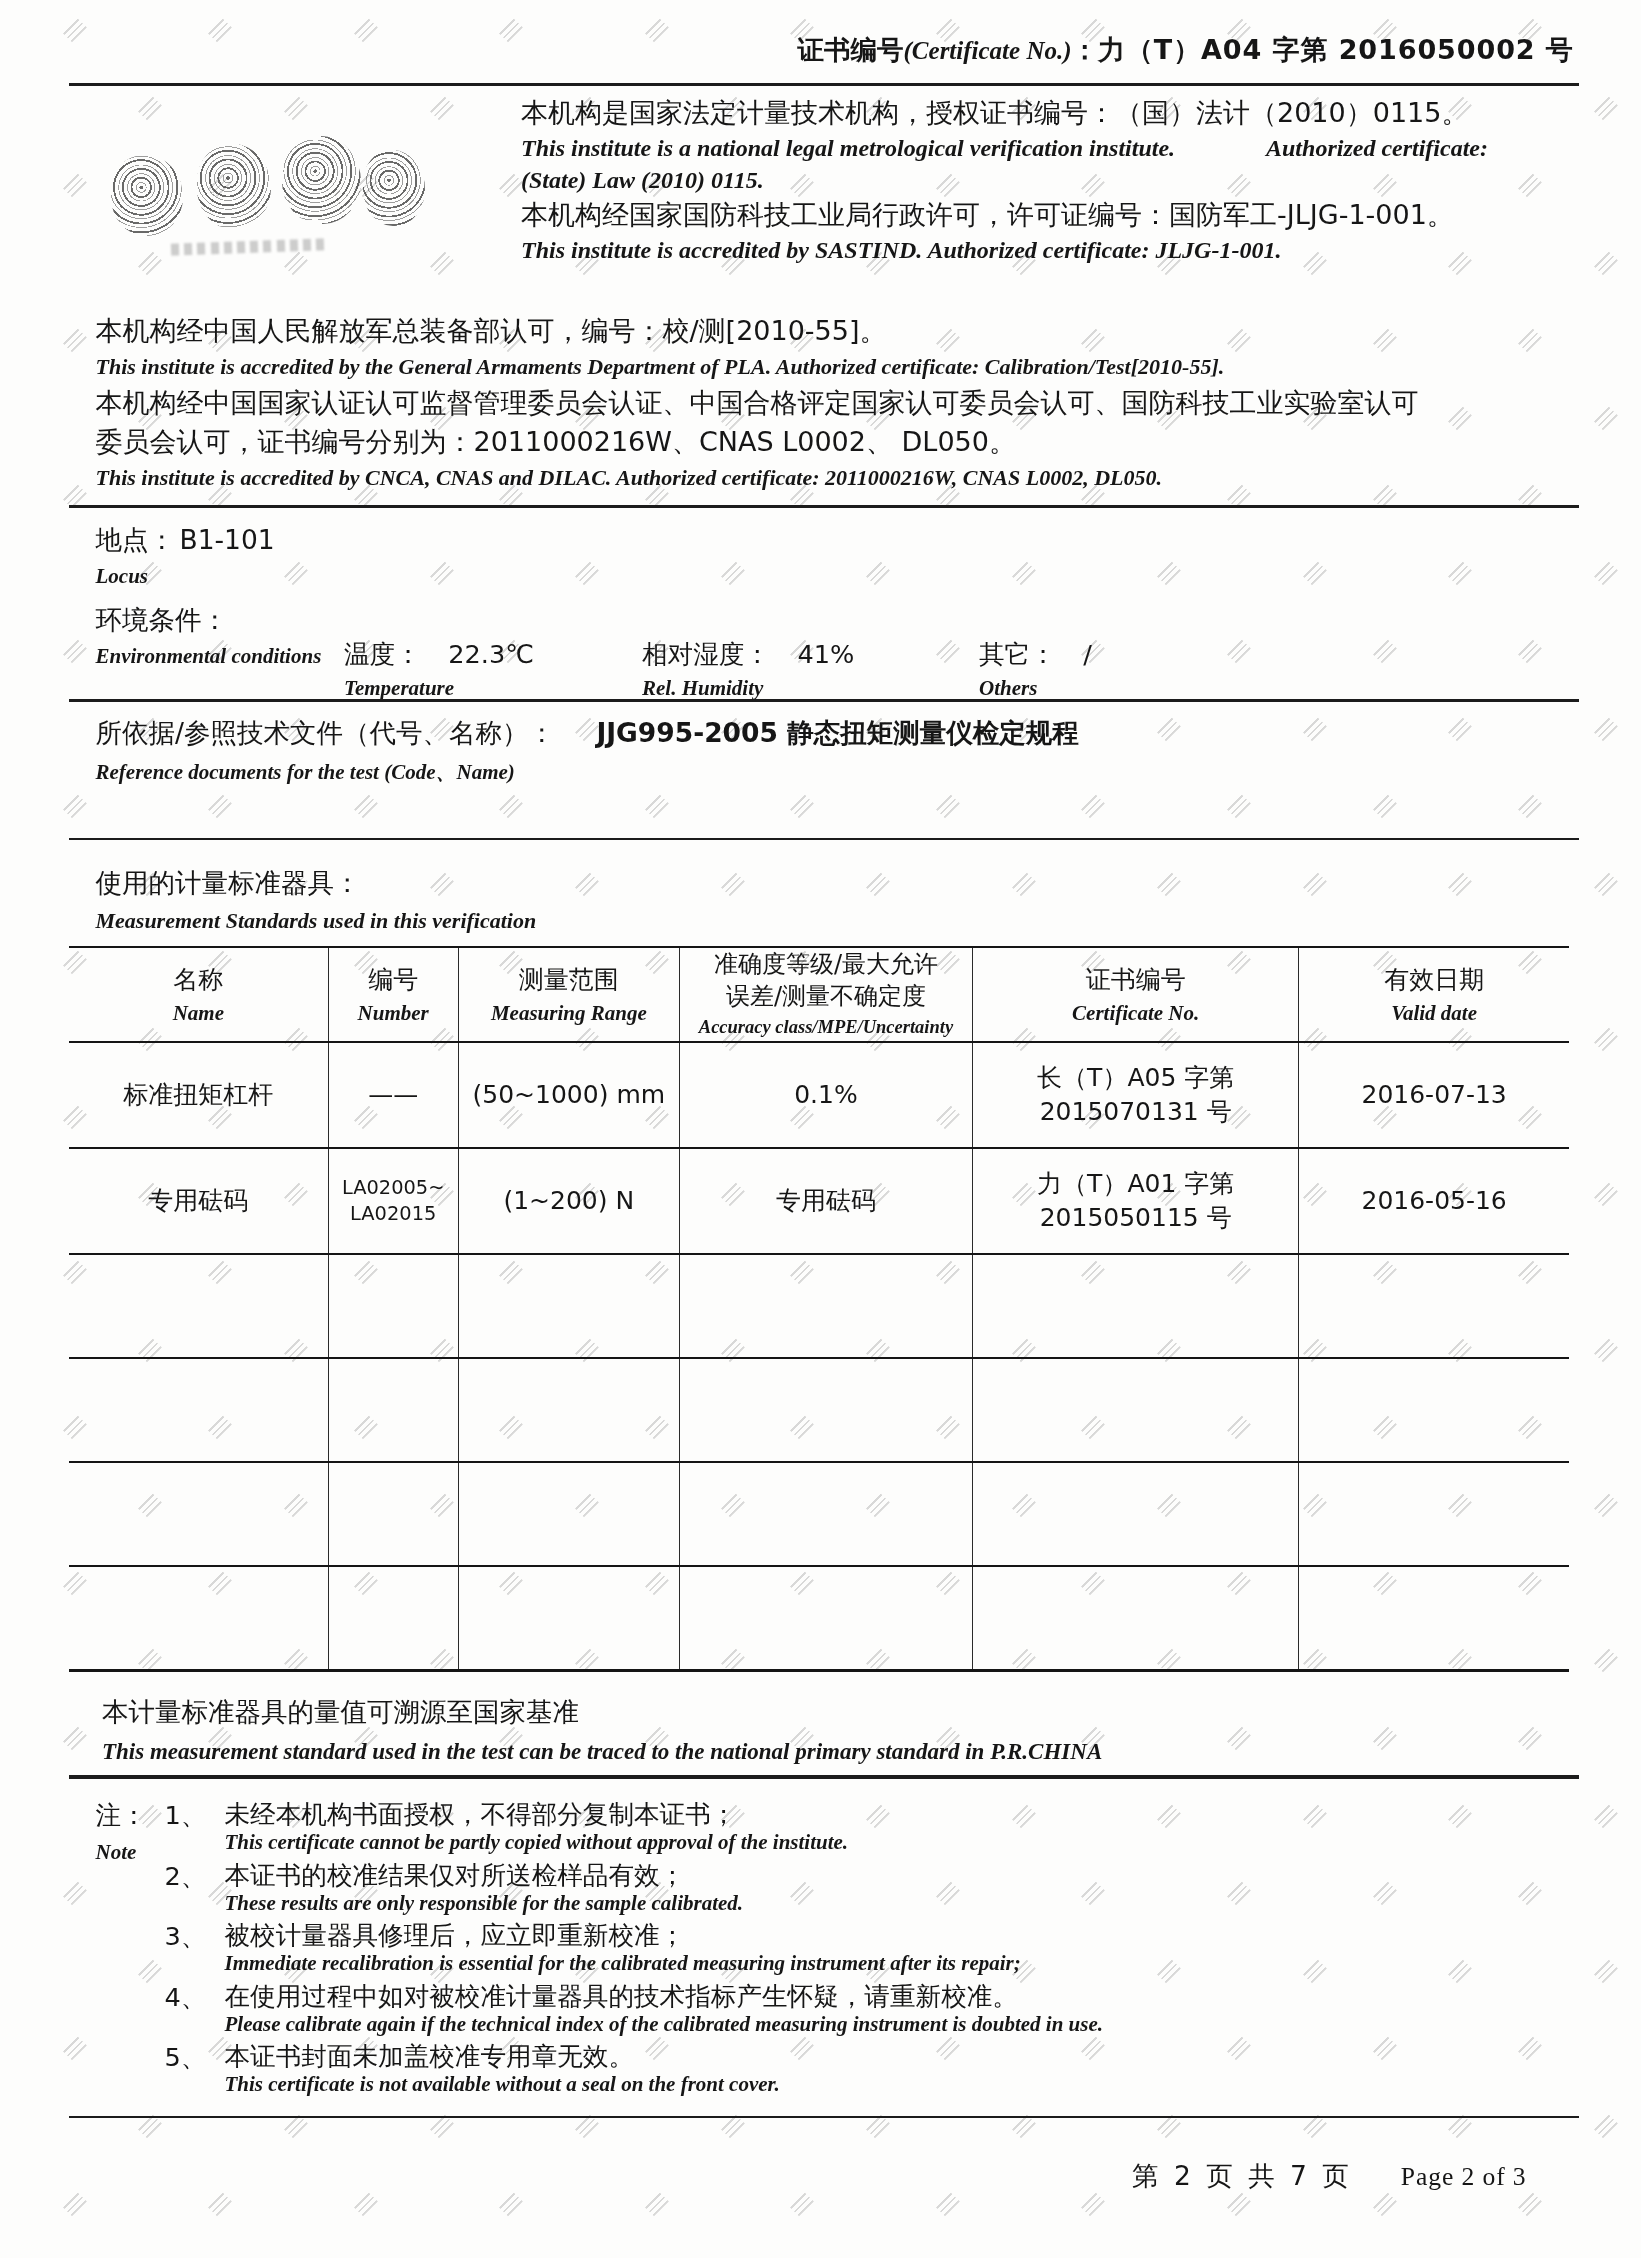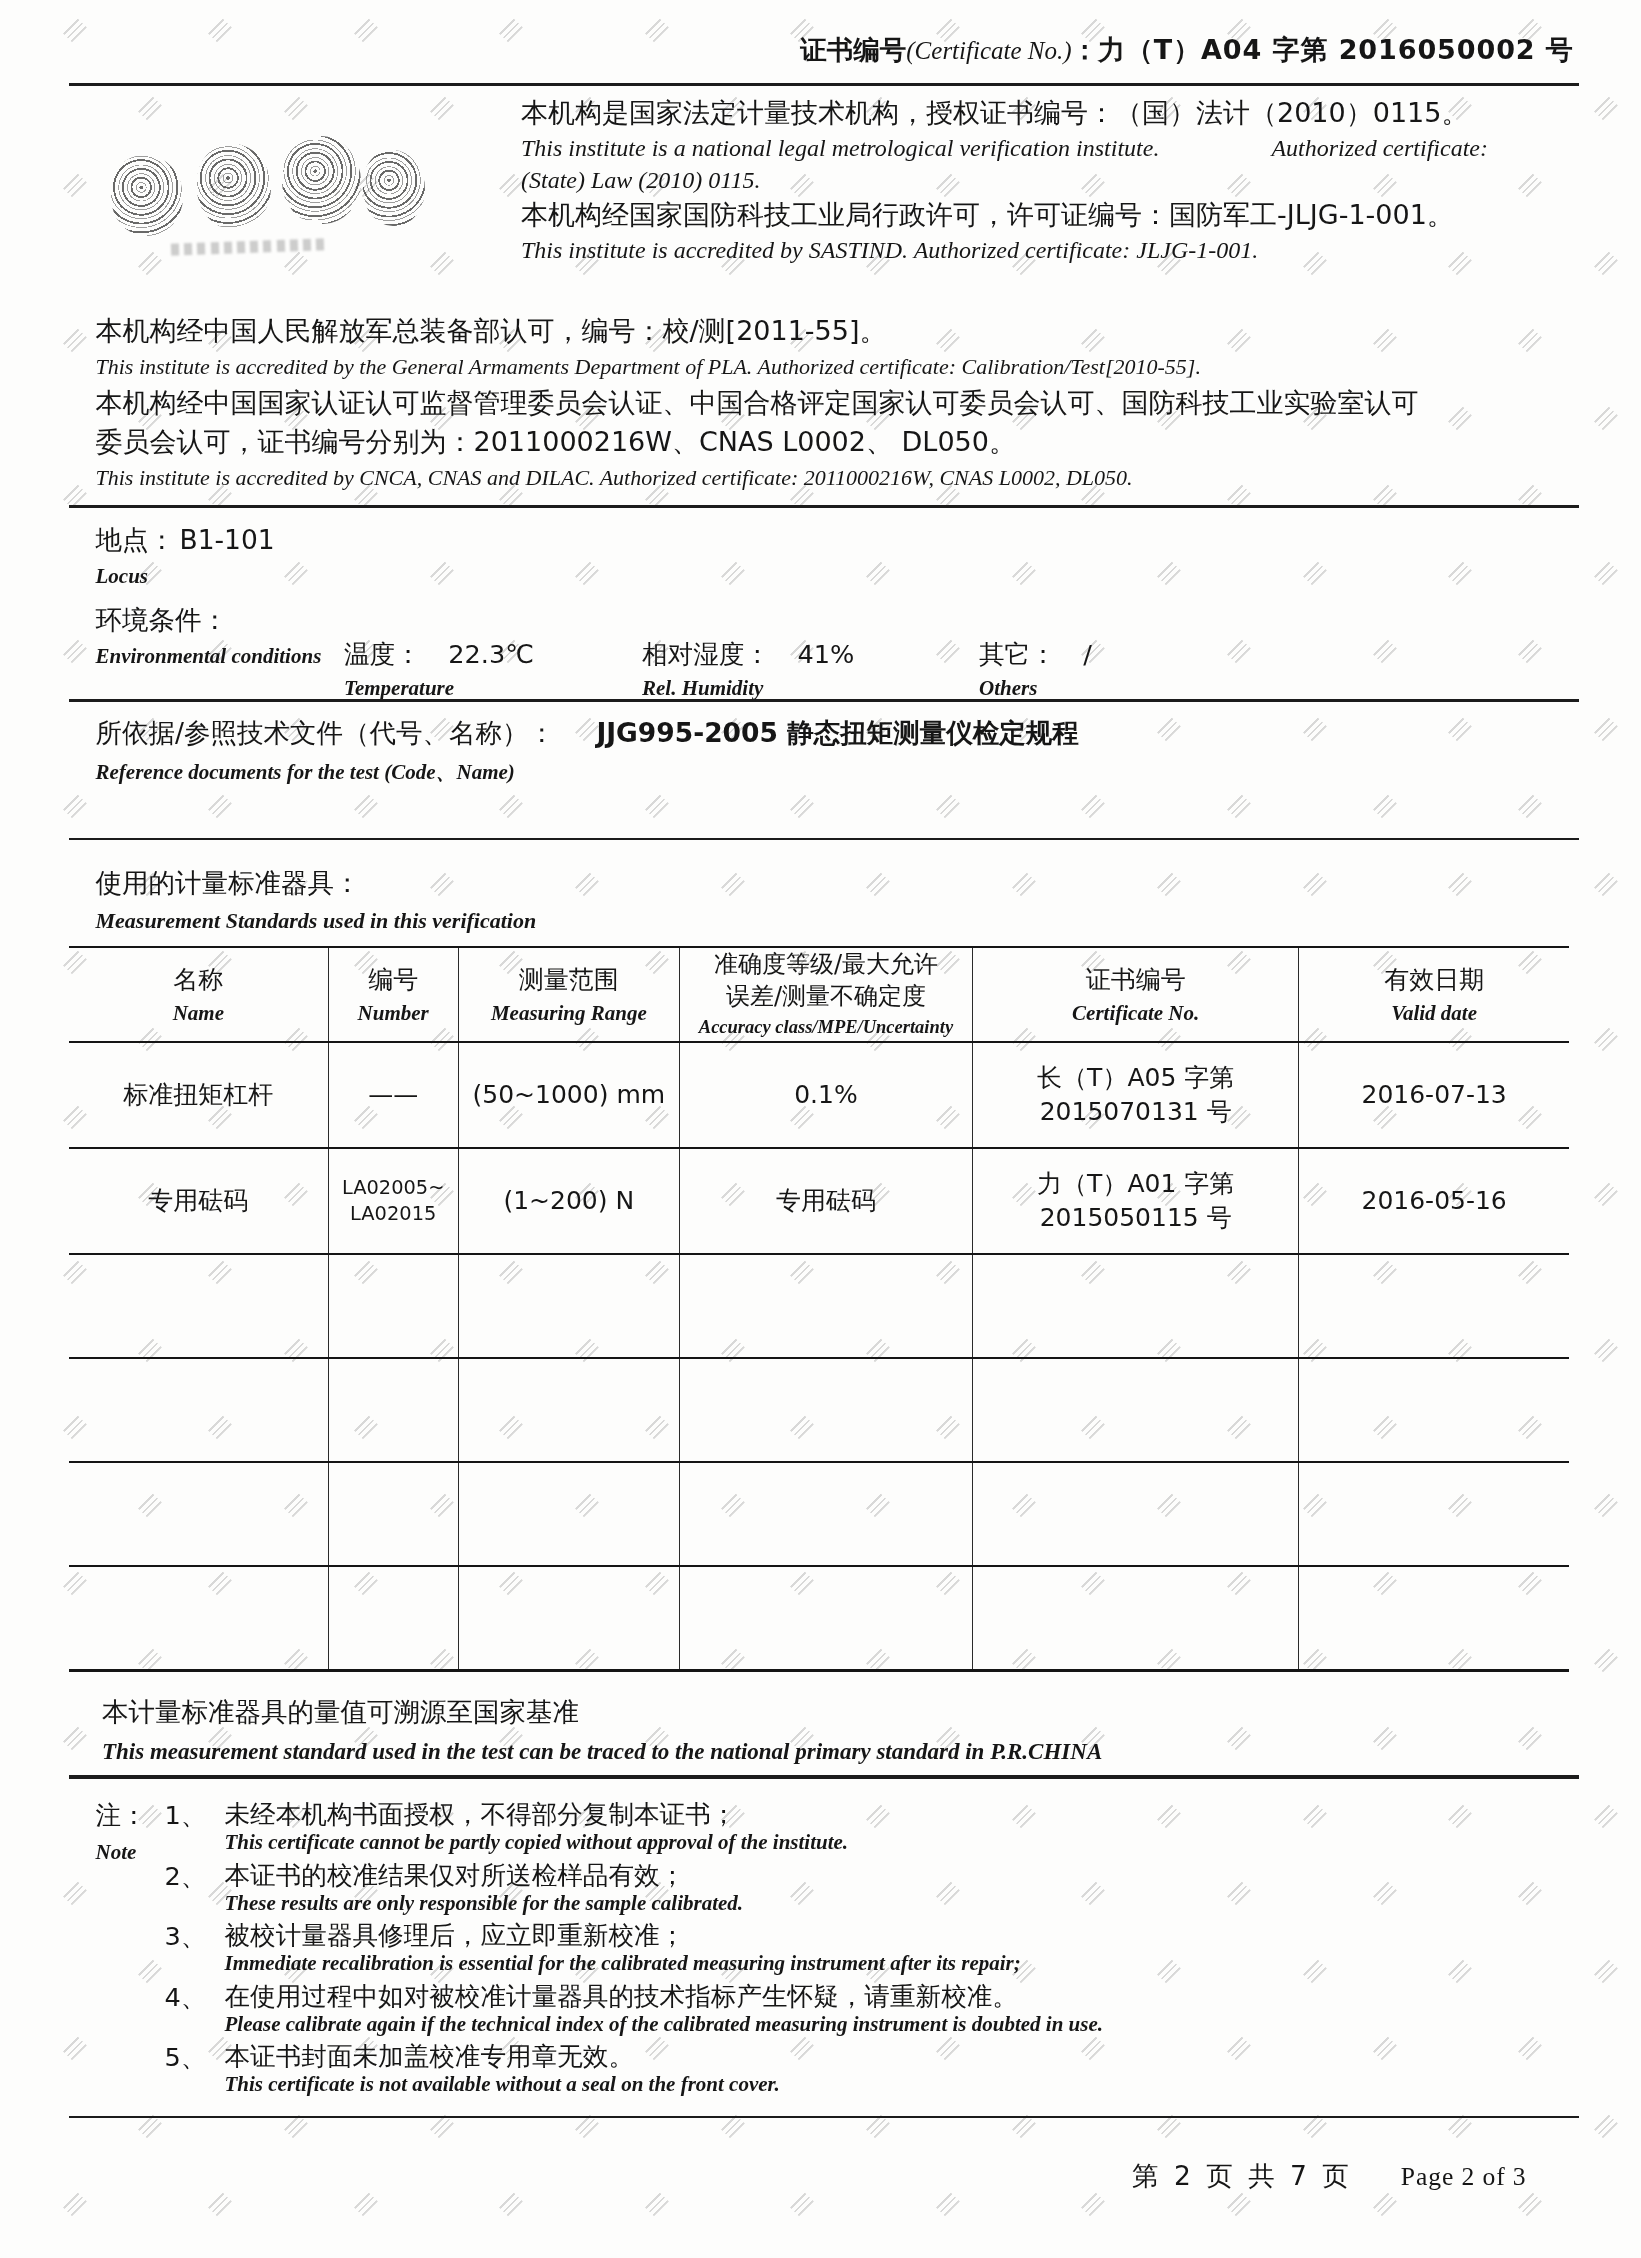--- a/index.html
+++ b/index.html
@@ -10,21 +10,21 @@
   }
   .wm-layer { position:absolute; inset:0; z-index:0; pointer-events:none; }
   .wm-mark {
     position:absolute; width:21px; height:14px; opacity:.38;
     transform:rotate(-45deg);
     background:repeating-linear-gradient(0deg, rgba(125,125,125,.75) 0 1.8px, transparent 1.8px 5.3px);
   }
   .content { position:absolute; left:69px; top:0; width:1510px; height:2258px; z-index:1; }
 
   .cn { font-family:"DejaVu Sans", sans-serif; }
-  .en-n { font-family:"Liberation Serif", serif; font-style:italic; font-weight:normal; }
+  .en-n { font-family:"Liberation Serif", serif; font-style:italic; font-weight:bold; }
   .en-b { font-family:"Liberation Serif", serif; font-style:italic; font-weight:bold; }
   .en-u { font-family:"Liberation Serif", serif; font-style:normal; }
 
   .rule { position:absolute; left:0; width:100%; background:#1c1c1c; }
   .rule-1 { top:83px;  height:2.6px; }
   .rule-2 { top:505px; height:2.6px; }
   .rule-3 { top:699px; height:2.6px; }
   .rule-4 { top:838px; height:1.8px; }
   .rule-5 { top:1775px; height:3.5px; }
   .rule-6 { top:2116px; height:1.8px; }
@@ -470,21 +470,21 @@
       <div class="enl en-n en-split">
         <span>This institute is a national legal metrological verification institute.</span>
         <span>Authorized certificate:</span>
       </div>
       <div class="enl en-n">(State) Law (2010) 0115.</div>
       <div class="cnl cn">本机构经国家国防科技工业局行政许可，许可证编号：国防军工-JLJG-1-001。</div>
       <div class="enl en-n">This institute is accredited by SASTIND. Authorized certificate: JLJG-1-001.</div>
     </div>
 
     <div class="pla-block">
-      <div class="cnl cn">本机构经中国人民解放军总装备部认可，编号：校/测[2011-55]。</div>
+      <div class="cnl cn">本机构经中国人民解放军总装备部认可，编号：校/测[2010-55]。</div>
       <div class="enl en-n">This institute is accredited by the General Armaments Department of PLA. Authorized certificate: Calibration/Test[2010-55].</div>
       <div class="cnl cn">本机构经中国国家认证认可监督管理委员会认证、中国合格评定国家认可委员会认可、国防科技工业实验室认可</div>
       <div class="cnl cn">委员会认可，证书编号分别为：2011000216W、CNAS L0002、 DL050。</div>
       <div class="enl en-n">This institute is accredited by CNCA, CNAS and DILAC. Authorized certificate: 2011000216W, CNAS L0002, DL050.</div>
     </div>
     <div class="rule rule-2"></div>
 
     <div class="locus-block">
       <div class="locus-row">
         <span class="lbl cn">地点：</span>

